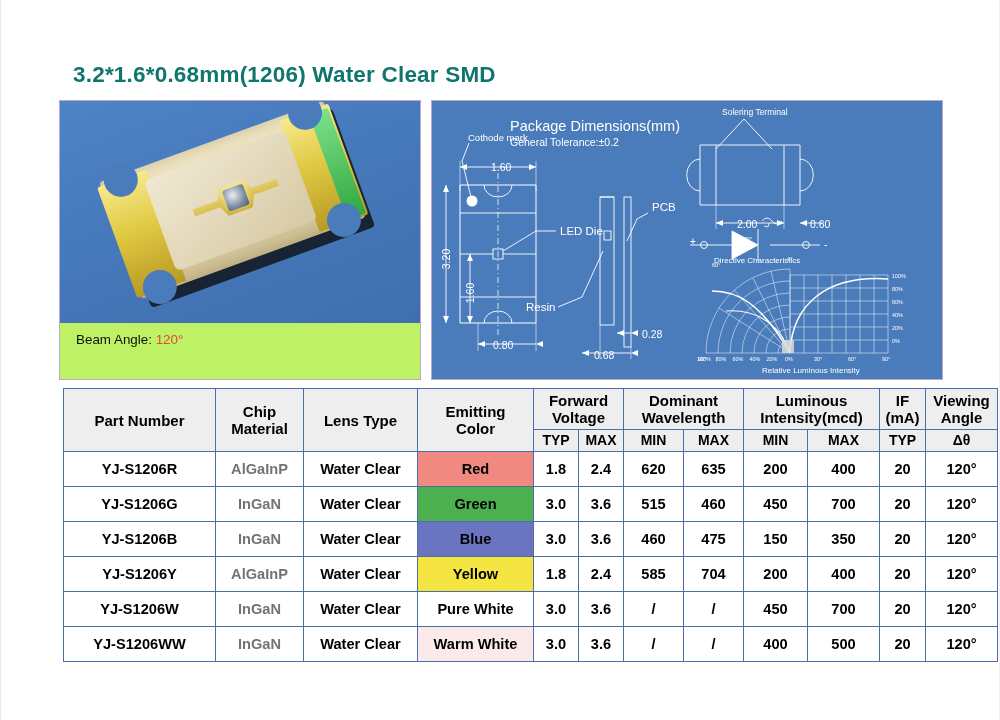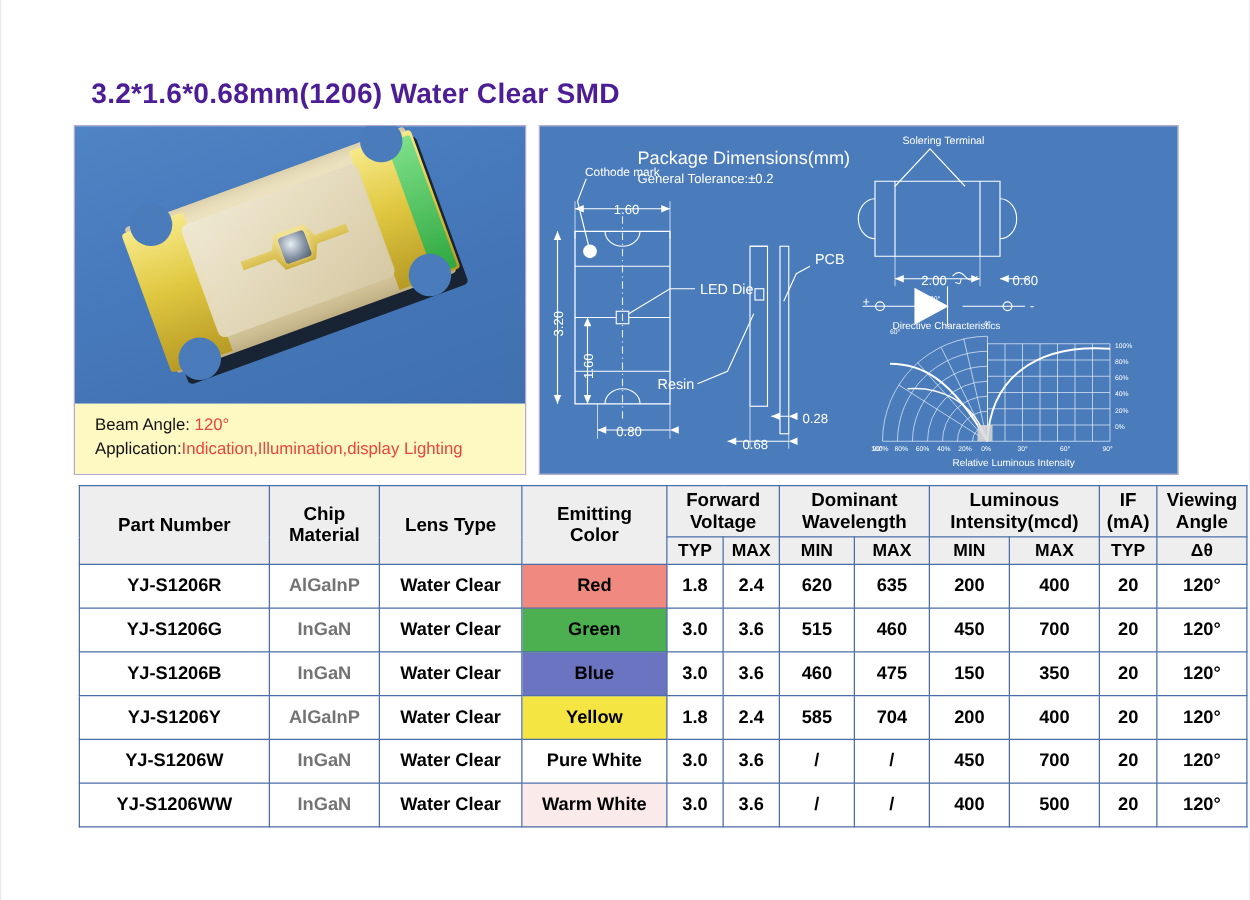--- a/index.html
+++ b/index.html
@@ -17,21 +17,21 @@
     border-left: 1px solid #e9e9ef;
     border-right: 1px solid #f2f2f6;
   }
 
   
   #title {
     position: absolute;
     left: 72px; top: 62px;
     font-size: 22.5px;
     font-weight: bold;
-    color: #4c1d95;
+    color: #0f766e;
     letter-spacing: 0.2px;
     white-space: nowrap;
     text-align: center;
   }
 
   
   .panel {
     position: absolute;
     border: 1px solid #b9a7cf;
     background: #ffffff;
@@ -95,21 +95,21 @@
   }
   .led-die {
     position: absolute; left: 112px; top: 50px;
     width: 22px; height: 22px; border-radius: 3px;
     background: radial-gradient(circle at 40% 35%,#e8eef4,#7f8da0 60%,#4d5966);
     box-shadow: 0 0 6px rgba(255,255,255,.5);
   }
 
   .caption {
     position: absolute; left: 0; right: 0; top: 222px; bottom: 0;
-    background: #fef9c3;
+    background: #bef264;
     padding: 8px 0 0 16px;
     font-size: 13.4px;
     line-height: 18.5px;
     color: #111;
   }
   .red { color: #e8453c; }
 
   
   .diagram-area {
     position: absolute; inset: 0;
@@ -173,23 +173,20 @@
           <div class="led-notch tl"></div>
           <div class="led-notch bl"></div>
           <div class="led-notch tr"></div>
           <div class="led-notch br"></div>
         </div>
       </div>
     </div>
     <div class="caption">
       <div>
         <span>Beam Angle: </span><span class="red">120°</span>
-      </div>
-      <div>
-        <span>Application:</span><span class="red">Indication,Illumination,display Lighting</span>
       </div>
     </div>
   </div>
 
   <div class="panel" id="diagram-panel">
     <div class="diagram-area">
       <svg width="510" height="278" viewBox="0 0 510 278">
         <g fill="none" stroke="#ffffff" stroke-width="0.9" shape-rendering="geometricPrecision">
 
           <path d="M28,84 L104,84 L104,222 L28,222 Z" stroke-width="1"></path>

